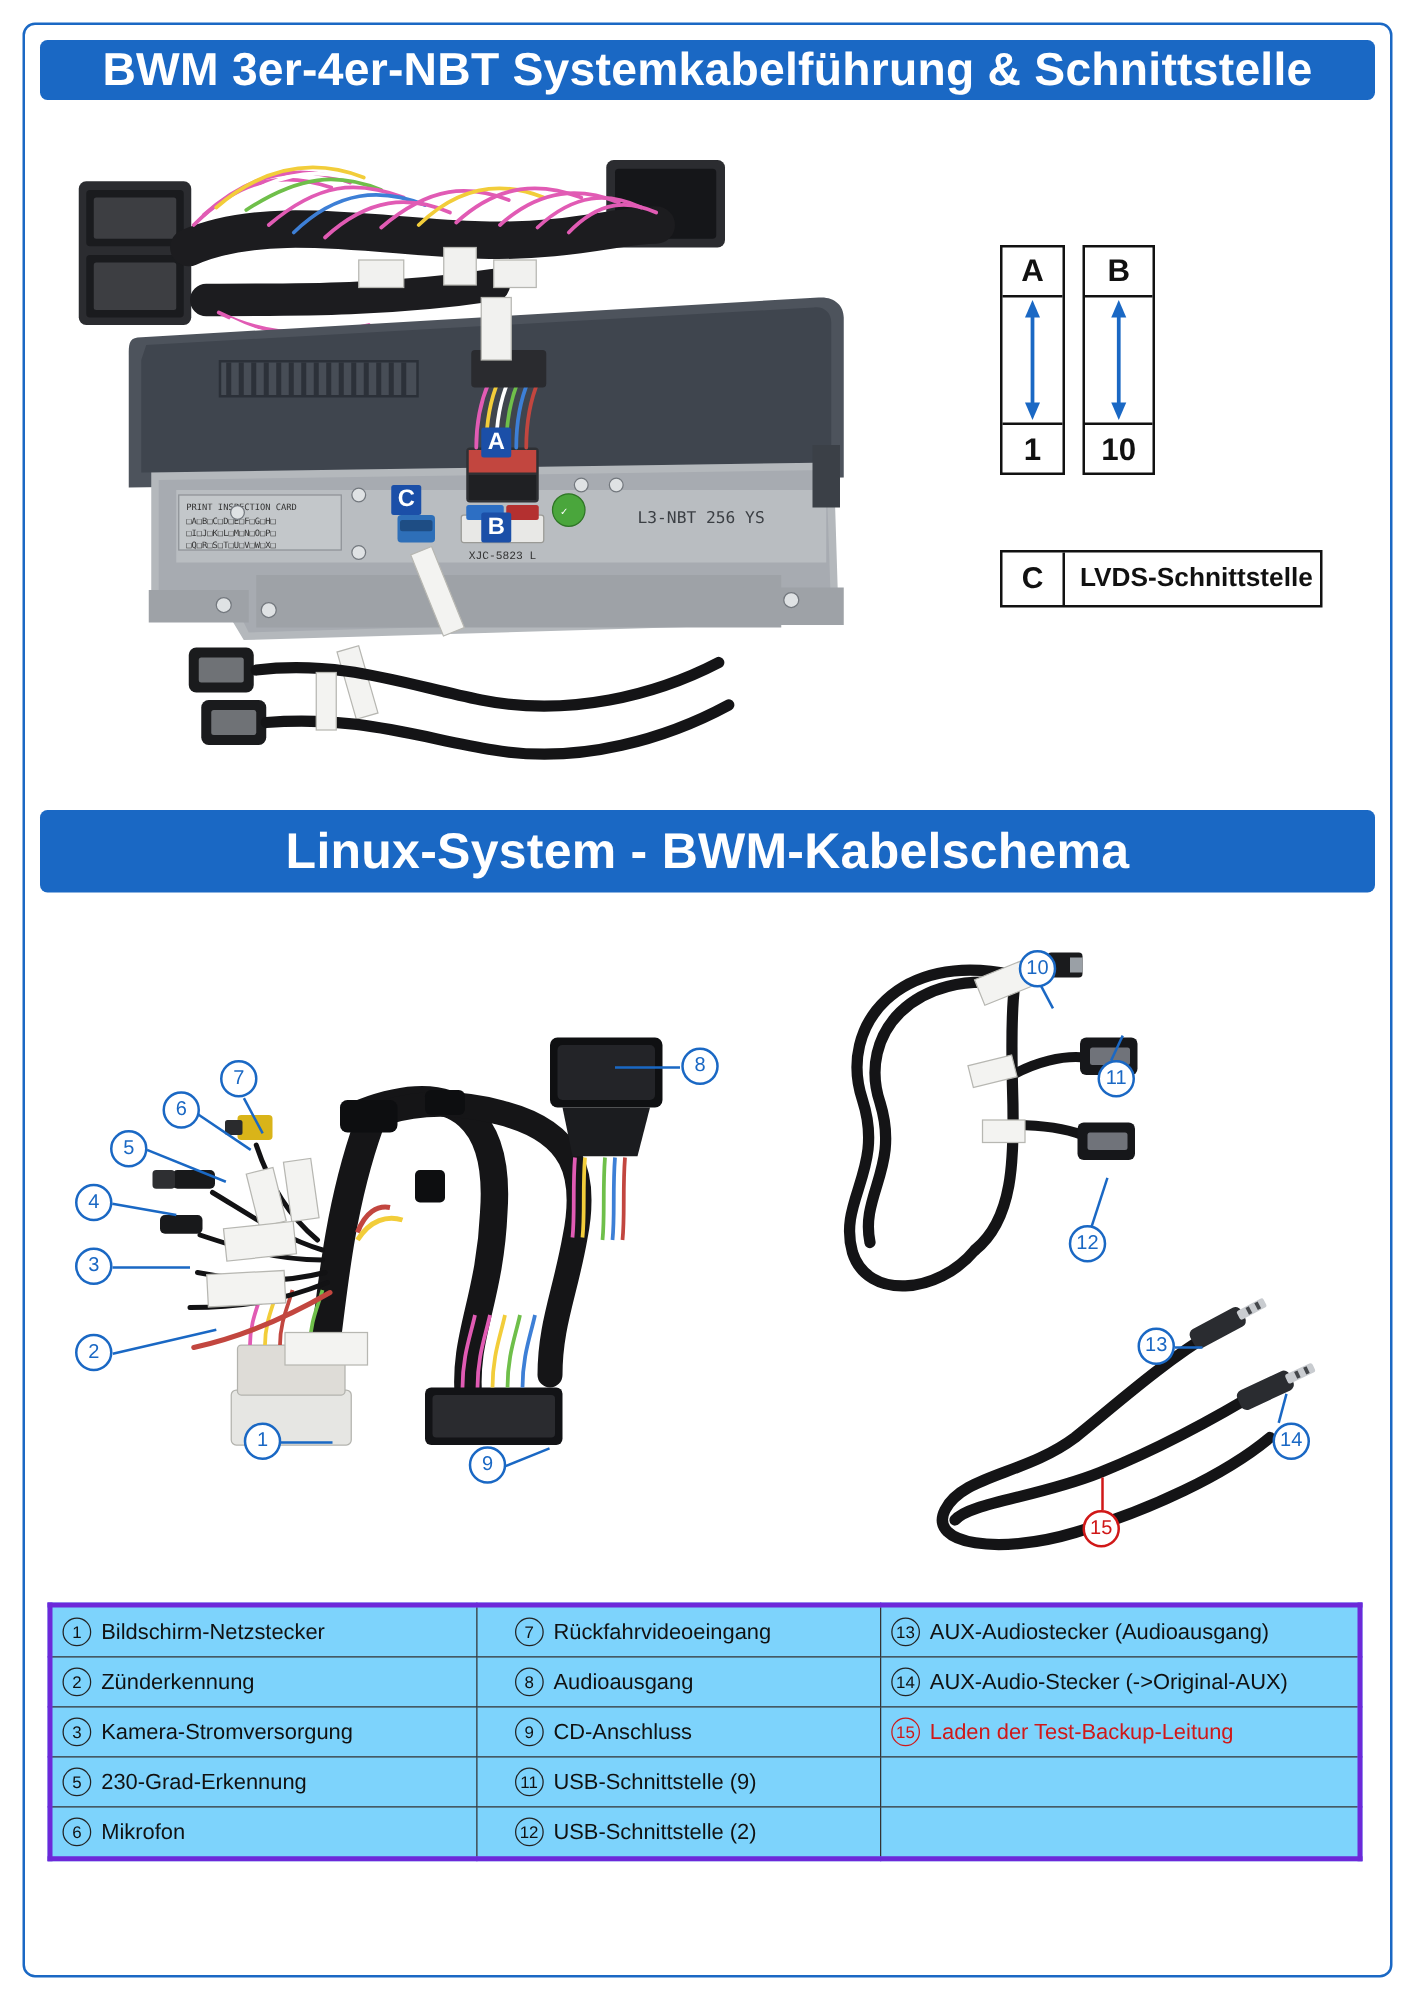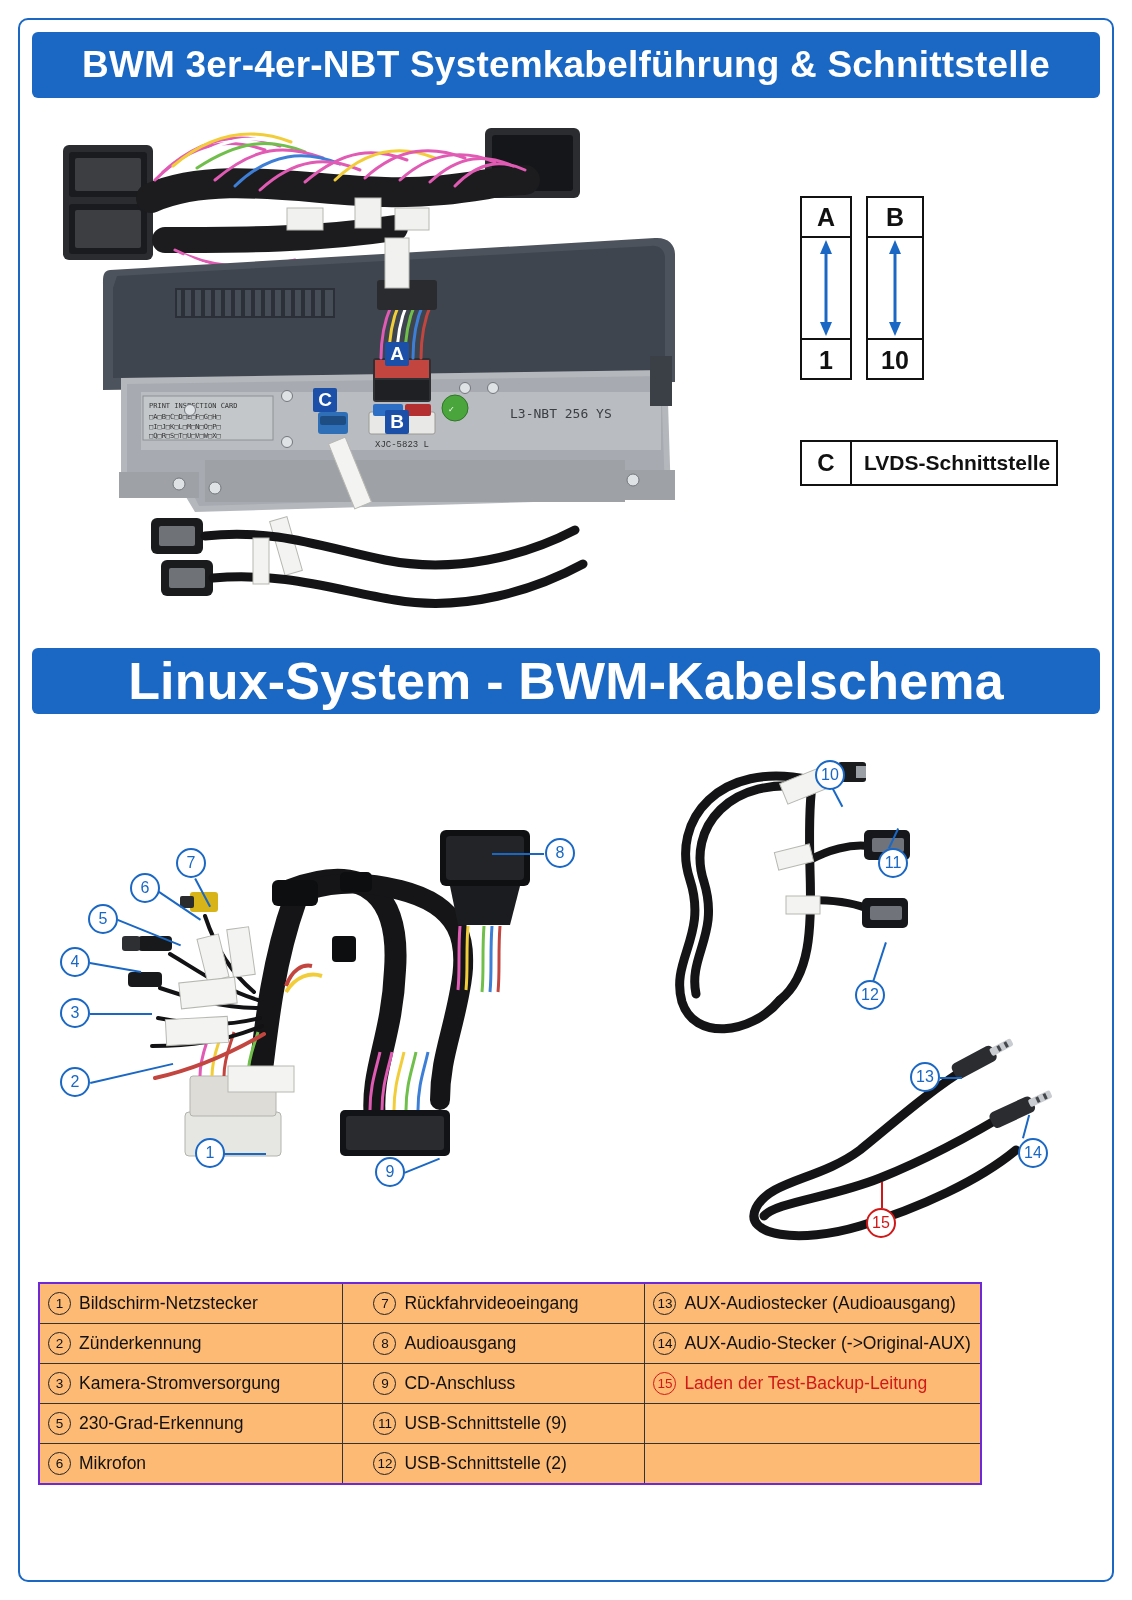--- a/index.html
+++ b/index.html
@@ -41,30 +41,30 @@
     align-items: center;
     justify-content: center;
     color: #ffffff;
     font-weight: bold;
     letter-spacing: 0.2px;
   }
   #banner-top {
     left: 32px;
     top: 32px;
     width: 1068px;
-    height: 66px;
+    height: 48px;
     font-size: 37px;
     text-align: right;
   }
   #banner-mid {
     left: 32px;
     top: 648px;
     width: 1068px;
     height: 66px;
-    font-size: 52px;
+    font-size: 40px;
   }
 
   
   .pinbox {
     position: absolute;
     border: 2px solid #111;
     background: #fff;
     box-sizing: border-box;
     display: flex;
     flex-direction: column;
@@ -167,25 +167,25 @@
     display: flex; align-items: center; justify-content: center;
     z-index: 6;
     border-radius: 2px;
   }
 
   
   #legend-table {
     position: absolute;
     left: 38px;
     top: 1282px;
-    width: 944px;
-    border: 2px solid #6d28d9;
+    width: 1052px;
+    border: 4px solid #6d28d9;
     border-collapse: collapse;
     box-sizing: border-box;
-    background: #fdba74;
+    background: #7dd3fc;
   }
   #legend-table td {
     border: 1px solid #333;
     height: 39px;
     font-size: 17.5px;
     padding: 0 8px;
     vertical-align: middle;
   }
   #legend-table td.col1 { width: 350px; }
   #legend-table td.col2 { width: 300px; padding-left: 30px; }

